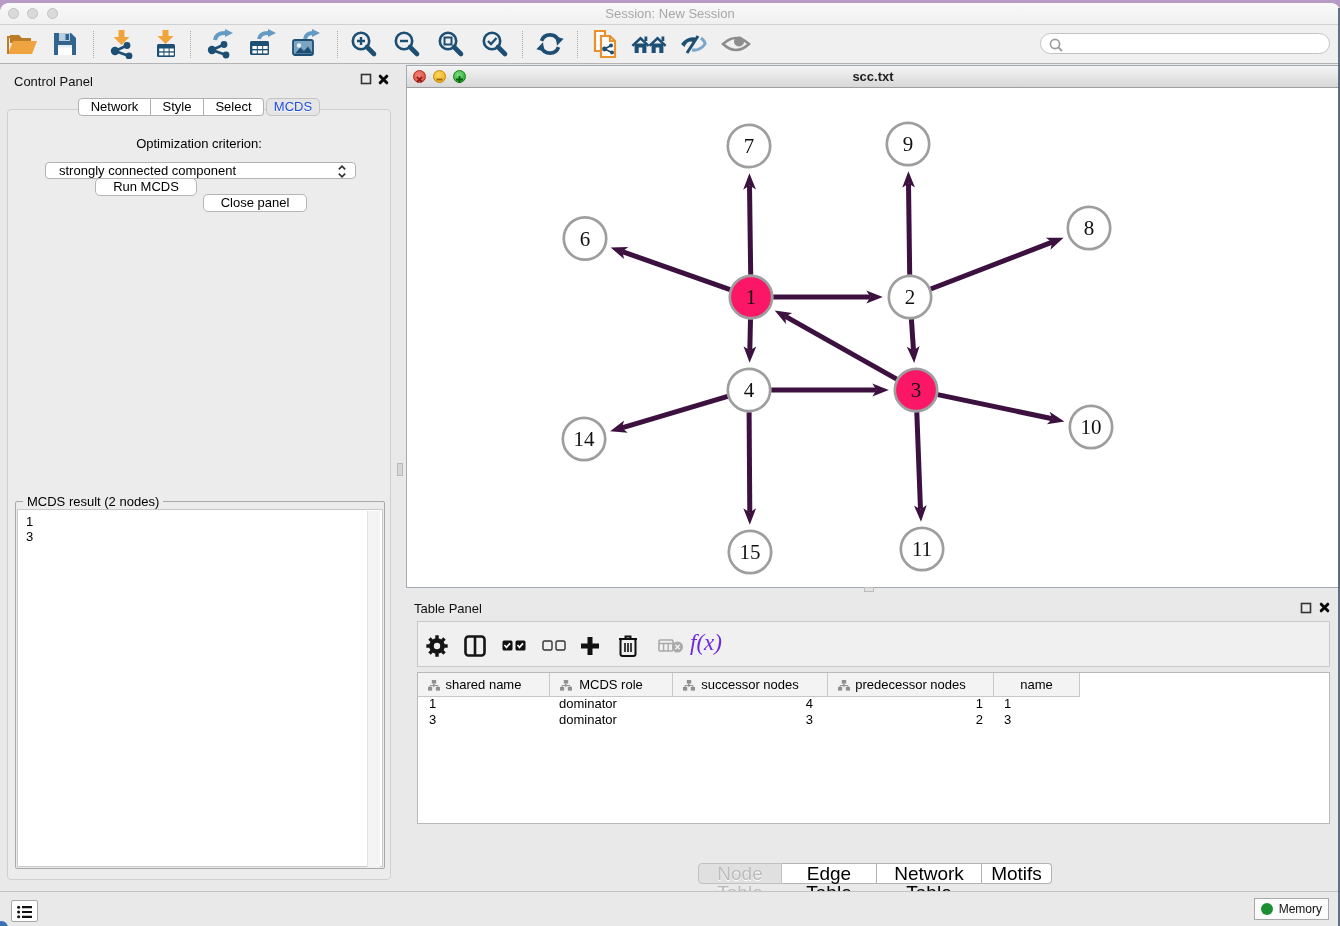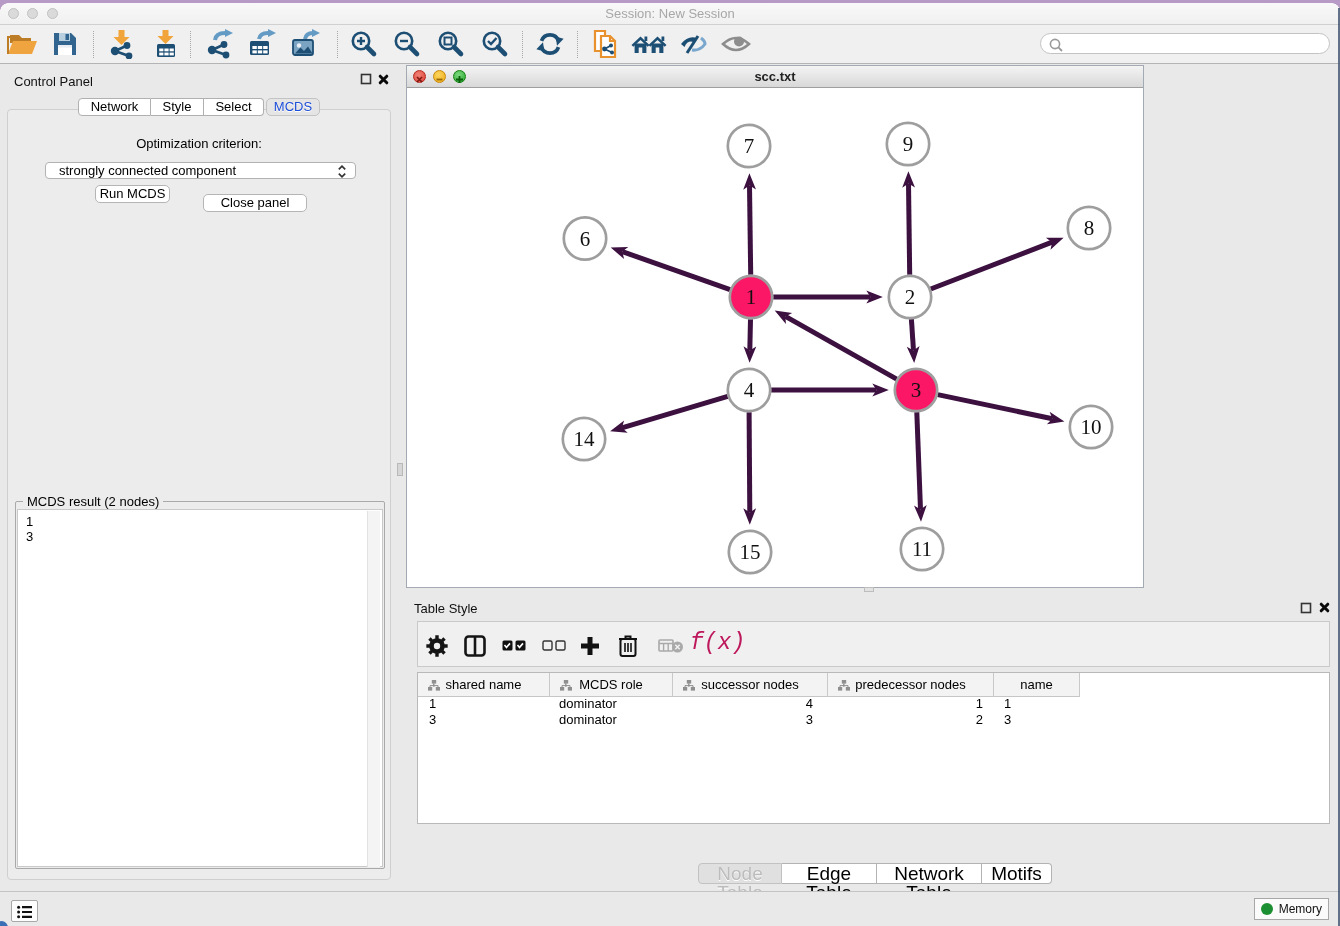--- a/index.html
+++ b/index.html
@@ -18,21 +18,21 @@
 #leftpanel { position:absolute; left:0; top:65px; width:392px; height:826px; background:#e9e9e9; }
 .phead { font-size:13px; color:#111; }
 .tab { position:absolute; top:33px; height:18px; z-index:3; background:#fff; border:1px solid #b0b0b0; font-size:13px; text-align:center; line-height:16px; color:#000; }
 #cpbody { position:absolute; left:7px; top:44px; width:384px; height:771px; background:#ececec; border:1px solid #cfcfcf; border-radius:4px; }
 #optlabel { position:absolute; top:26px; width:100%; text-align:center; font-size:13px; }
 #dropdown { position:absolute; left:37px; top:52px; width:311px; height:17px; background:#fff; border:1px solid #b2b2b2; border-radius:4px; font-size:13px; line-height:15px; padding-left:13px; }
 .btn { position:absolute; height:18px; background:#fff; border:1px solid #b5b5b5; border-radius:5px; font-size:13px; text-align:center; line-height:16px; }
 #mcdsbox { position:absolute; left:7px; top:391px; width:370px; height:368px; border:1px solid #a9a9a9; border-radius:2px; }
 #mcdslist { position:absolute; left:1px; top:7px; width:366px; height:358px; background:#fff; border:1px solid #c9c9c9; }
 #statusbar { position:absolute; left:0; top:891px; width:100%; height:35px; background:#e9e9e9; border-top:1px solid #c4c4c4; }
-#netframe { position:absolute; left:406px; top:65px; width:738px; height:523px; background:#fff; border:1px solid #a3aab4; }
+#netframe { position:absolute; left:406px; top:65px; width:934px; height:523px; background:#fff; border:1px solid #a3aab4; }
 #nettitle { position:absolute; left:0; top:0; width:100%; height:22px; background:linear-gradient(#f4f4f4,#d8d8d8); border-bottom:1px solid #9f9f9f; }
 #nettitle .t { position:absolute; width:100%; top:3px; text-align:center; font-size:13px; font-weight:bold; color:#222; }
 .mbtn { position:absolute; top:4px; width:13px; height:13px; border-radius:50%; }
 #tablepanel { position:absolute; left:406px; top:597px; width:934px; height:294px; background:#e9e9e9; }
 #ttool { position:absolute; left:11px; top:24px; width:913px; height:46px; background:#f0f0f0; border:1px solid #c9c9c9; }
 #tblarea { position:absolute; left:11px; top:75px; width:913px; height:188px; background:#fff; border:1px solid #b9b9b9; }
 #thead { position:absolute; left:0; top:0; width:662px; height:24px; background:#f3f3f3; border-bottom:1px solid #c6c6c6; font-size:13px; }
 .thcell { position:absolute; top:0; height:24px; border-right:1px solid #c9c9c9; text-align:center; line-height:24px; }
 .trow { position:absolute; font-size:13px; height:16px; line-height:16px; }
 .btab { position:absolute; top:266px; height:21px; border:1px solid #b3b3b3; background:#fff; font-size:19px; text-align:center; line-height:19px; }
@@ -182,21 +182,21 @@
   <div class="tab" style="left:151px;width:53px;border-left:none">Style</div>
   <div class="tab" style="left:204px;width:60px;border-left:none;border-radius:0 4px 4px 0">Select</div>
   <div class="tab" style="left:266px;width:54px;background:#e5e5e5;border-color:#c3c3c3;color:#1d4ed8;text-shadow:0 1px 0 #fff;border-radius:5px">MCDS</div>
   <div id="cpbody">
     <div id="dropdown">strongly connected component
       <svg style="position:absolute;right:8px;top:2px" width="10" height="13" viewBox="0 0 10 13">
             <path d="M1.8 4.4 L5 1.2 L8.2 4.4 M1.8 8.6 L5 11.8 L8.2 8.6" fill="none" stroke="#333" stroke-width="1.7"></path>
           </svg>
     </div>
     <div id="optlabel">Optimization criterion:</div>
-    <div class="btn" style="left:87px;top:75px;width:75px">Run MCDS</div>
+    <div class="btn" style="left:87px;top:68px;width:102px">Run MCDS</div>
     <div class="btn" style="left:195px;top:84px;width:104px">Close panel</div>
     <div id="mcdsbox">
       <div style="position:absolute;left:7px;top:-8px;background:#ececec;padding:0 4px;font-size:13px">MCDS result (2 nodes)</div>
       <div id="mcdslist">
         <div style="position:absolute;left:8px;top:4px;font-size:13px">1</div>
         <div style="position:absolute;left:8px;top:19px;font-size:13px">3</div>
         <div style="position:absolute;right:2px;top:1px;width:13px;height:356px;background:#f4f4f4;border-left:1px solid #e2e2e2"></div>
       </div>
     </div>
   </div>
@@ -262,21 +262,21 @@
         <text x="178" y="358" text-anchor="middle" font-family="Liberation Serif, serif" font-size="21" fill="#111">14</text>
         <circle cx="685" cy="339" r="21.2" fill="#ffffff" stroke="#9e9e9e" stroke-width="2.7"></circle>
         <text x="685" y="346" text-anchor="middle" font-family="Liberation Serif, serif" font-size="21" fill="#111">10</text>
         <circle cx="344" cy="464" r="21.2" fill="#ffffff" stroke="#9e9e9e" stroke-width="2.7"></circle>
         <text x="344" y="471" text-anchor="middle" font-family="Liberation Serif, serif" font-size="21" fill="#111">15</text>
         <circle cx="516" cy="461" r="21.2" fill="#ffffff" stroke="#9e9e9e" stroke-width="2.7"></circle>
         <text x="516" y="468" text-anchor="middle" font-family="Liberation Serif, serif" font-size="21" fill="#111">11</text>
       </svg>
 </div>
 <div id="tablepanel">
-  <div class="phead" style="position:absolute;left:8px;top:4px">Table Style</div>
+  <div class="phead" style="position:absolute;left:8px;top:4px">Table Panel</div>
   <svg class="abs" style="left:894px;top:5px" width="12" height="12" viewBox="0 0 12 12">
         <rect x="1.5" y="1.5" width="9" height="9" fill="none" stroke="#333" stroke-width="1.6"></rect>
       </svg>
   <svg class="abs" style="left:913px;top:5px" width="11" height="11" viewBox="0 0 11 11">
         <path d="M2.2 2.2 L8.8 8.8 M8.8 2.2 L2.2 8.8" stroke="#0a0a0a" stroke-width="3" stroke-linecap="round"></path>
       </svg>
   <div id="ttool">
     <svg class="abs" style="left:8px;top:13px" width="22" height="22" viewBox="0 0 22 22">
           <path d="M18.21 8.03 L18.61 9.30 L21.66 9.28 L21.66 12.72 L18.61 12.70 L18.21 13.97 L18.20 14.00 L17.59 15.18 L19.76 17.32 L17.32 19.76 L15.18 17.59 L14.00 18.20 L13.97 18.21 L12.70 18.61 L12.72 21.66 L9.28 21.66 L9.30 18.61 L8.03 18.21 L8.00 18.20 L6.82 17.59 L4.68 19.76 L2.24 17.32 L4.41 15.18 L3.80 14.00 L3.79 13.97 L3.39 12.70 L0.34 12.72 L0.34 9.28 L3.39 9.30 L3.79 8.03 L3.80 8.00 L4.41 6.82 L2.24 4.68 L4.68 2.24 L6.82 4.41 L8.00 3.80 L8.03 3.79 L9.30 3.39 L9.28 0.34 L12.72 0.34 L12.70 3.39 L13.97 3.79 L14.00 3.80 L15.18 4.41 L17.32 2.24 L19.76 4.68 L17.59 6.82 L18.20 8.00 Z" fill="#151515"></path>
           <circle cx="11" cy="11" r="3.2" fill="#f0f0f0"></circle>
@@ -302,21 +302,21 @@
           <rect x="2.5" y="5" width="15" height="17" rx="2" fill="none" stroke="#111" stroke-width="2"></rect>
           <path d="M1 5 H19 M7.5 4.5 v-2 h5 v2" stroke="#111" stroke-width="2" fill="none"></path>
           <path d="M7 9 v9 M10 9 v9 M13 9 v9" stroke="#111" stroke-width="1.6"></path>
         </svg>
     <svg class="abs" style="left:240px;top:17px" width="26" height="14" viewBox="0 0 26 14">
           <rect x="1" y="1" width="14" height="11" rx="1" fill="none" stroke="#a9a9a9" stroke-width="1.6"></rect>
           <path d="M1 4.5 h14 M5.6 4.5 v7.5 M10.2 4.5 v7.5" stroke="#a9a9a9" stroke-width="1.4"></path>
           <circle cx="19.5" cy="8" r="5.5" fill="#a9a9a9"></circle>
           <path d="M17.3 5.8 l4.4 4.4 m0 -4.4 l-4.4 4.4" stroke="#f0f0f0" stroke-width="1.5"></path>
         </svg>
-    <div class="abs" style="left:272px;top:8px;font-family:Liberation Mono, monospace;font-style:italic;font-size:23px;color:#be185d">f(x)</div>
+    <div class="abs" style="left:272px;top:8px;font-family:Liberation Serif, serif;font-style:italic;font-size:23px;color:#6d28d9">f(x)</div>
   </div>
   <div id="tblarea" style="top:75px;height:152px">
     <div id="thead" style="width:662px">
       <div class="thcell" style="left:0;width:132px"><svg style="position:absolute;left:10px;top:7px" width="12" height="11" viewBox="0 0 12 11">
               <g fill="#8f8f8f">
                 <rect x="3.8" y="0" width="4.4" height="3.6"></rect>
                 <rect x="0" y="7" width="4.2" height="3.6"></rect>
                 <rect x="7.8" y="7" width="4.2" height="3.6"></rect>
                 <path d="M5.7 3.6 v2 M2 7 v-1.4 h8 V7 M5.9 3.6 v3.4" stroke="#8f8f8f" stroke-width="1" fill="none"></path>
               </g>

